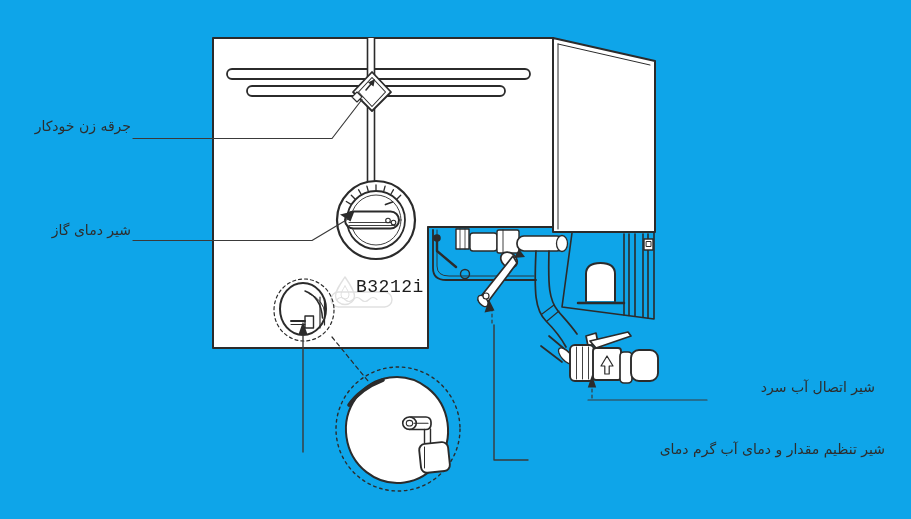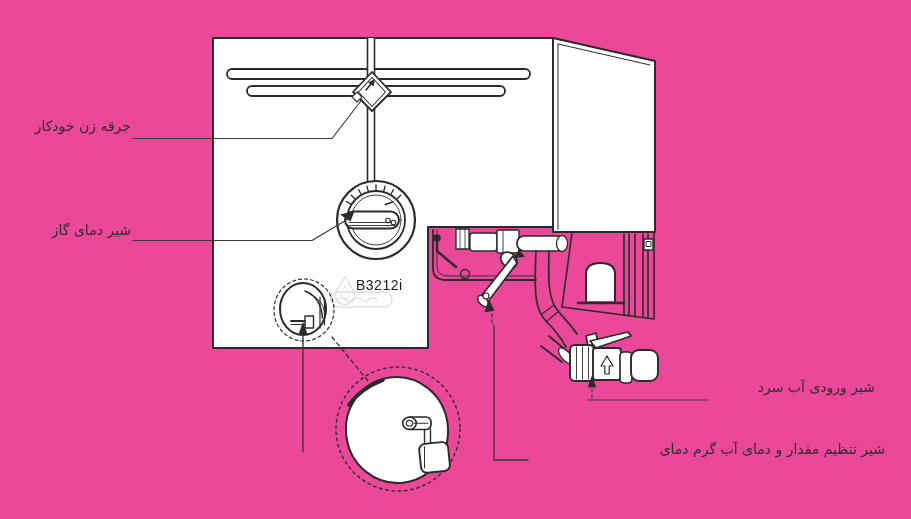--- a/index.html
+++ b/index.html
@@ -1,35 +1,35 @@
 <!DOCTYPE html>
 <html lang="fa"><head>
 <meta charset="utf-8">
 <style>
   html,body{margin:0;padding:0;background:#fff;}
   #canvas{
     position:relative;
     width:911px;height:519px;
-    background:#ec4899;
+    background:#0ea5e9;
     font-family:"DejaVu Sans",sans-serif;
     overflow:hidden;
   }
   #drawing{position:absolute;left:0;top:0;}
   .label{
     position:absolute;
     direction:rtl;
     white-space:nowrap;
     font-size:14px;
     color:#2d2d2d;
     line-height:1.3;
   }
   .model{
     position:absolute;
-    font-family:Liberation Sans, sans-serif;
-    font-size:14px;
+    font-family:Liberation Mono, monospace;
+    font-size:18px;
     letter-spacing:.5px;
     color:#1c1c1c;
   }
   #label-igniter{right:780px;top:117px;}
   #label-gas-valve{right:780px;top:221px;}
   #label-adapter-battery{right:616px;top:428px;}
   #label-cold-inlet{right:36px;top:378px;}
   #label-hot-adjust{right:26px;top:440px;}
   #model-label{left:356px;top:277px;}
 </style>
@@ -202,18 +202,18 @@
         <polygon points="489,299.5 484.5,312.5 494.5,310.5" fill="#2b2b2b" stroke="none"></polygon>
       </g>
     </g>
   </svg>
 
   <div class="label" id="label-igniter" dir="rtl">جرقه زن خودکار</div>
 
   <div class="label" id="label-gas-valve" dir="rtl">شیر دمای گاز</div>
 
 
-  <div class="label" id="label-cold-inlet" dir="rtl">شیر ورودی آب سرد</div>
+  <div class="label" id="label-cold-inlet" dir="rtl">شیر اتصال آب سرد</div>
 
   <div class="label" id="label-hot-adjust" dir="rtl">شیر تنظیم مقدار و دمای آب گرم دمای</div>
 
   <div class="model" id="model-label">B3212i</div>
 </div>
 
 </body></html>

